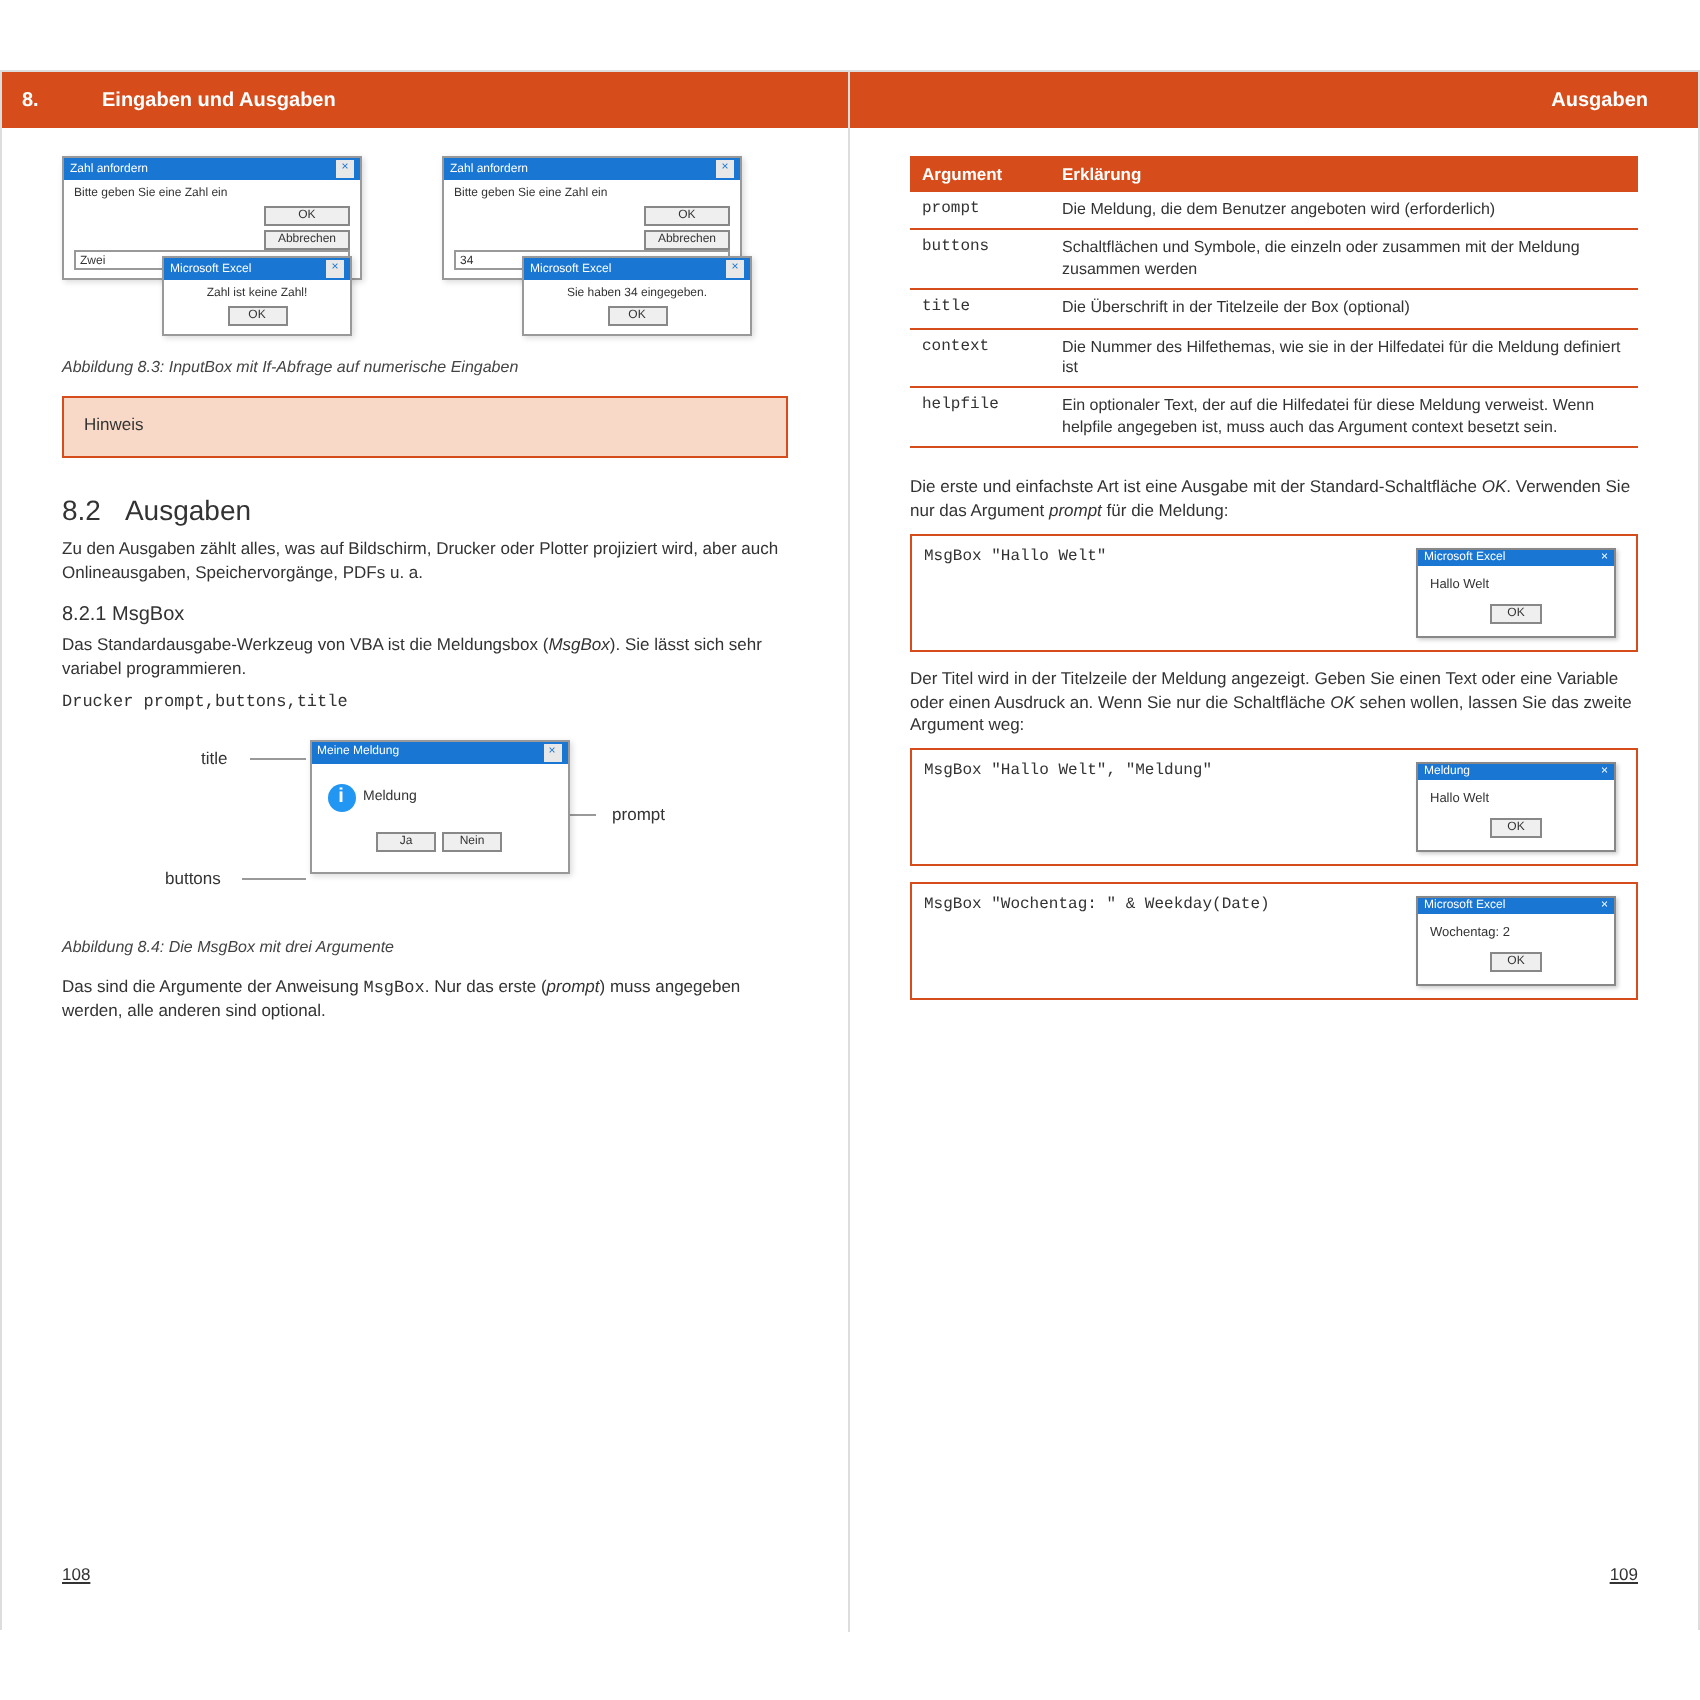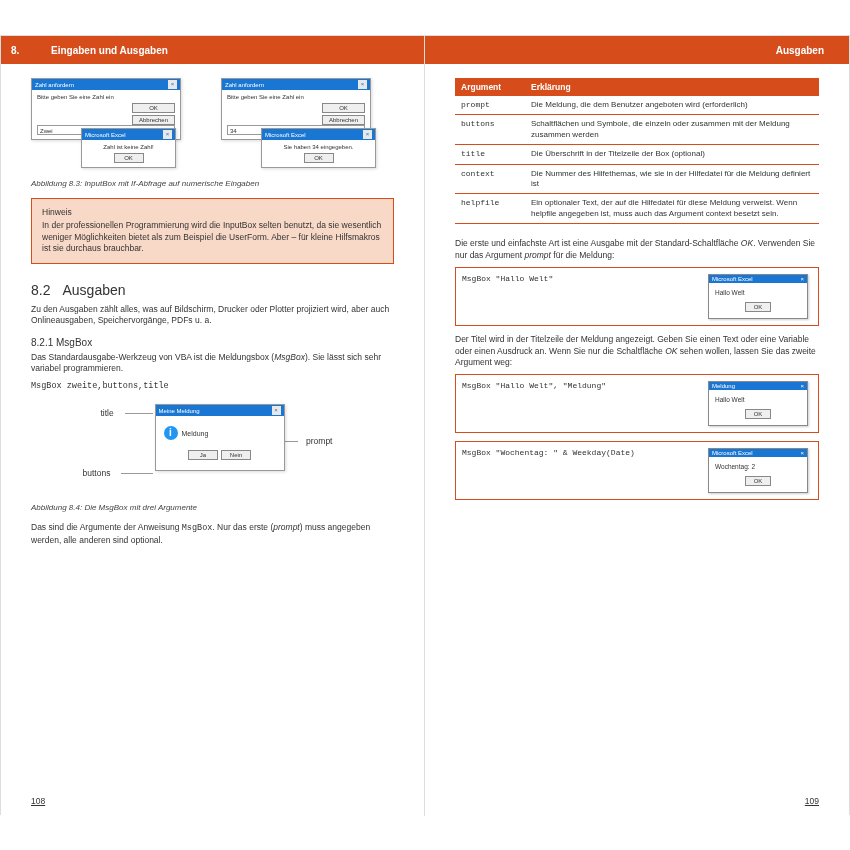--- a/index.html
+++ b/index.html
@@ -102,21 +102,21 @@
   h2 { font-size: 14px; font-weight: 400; color: #333; margin: 10px 0 6px; }
   h2 .num { margin-right: 12px; }
   h3 { font-size: 10px; font-weight: 400; margin: 10px 0 4px; }
   p { font-size: 8.5px; line-height: 1.35; margin-bottom: 6px; }
   .mono { font-family: "Courier New", monospace; font-size: 8.5px; }
 
   .msgbox-diagram { position: relative; width: 260px; height: 95px; margin: 10px auto 4px; }
   .lbl { position: absolute; font-size: 8.5px; color: #333; }
   .line { position: absolute; background: #999; }
 
-  .pagenum { position: absolute; bottom: 10px; font-size: 8.5px; text-decoration: underline; }
+  .pagenum { position: absolute; bottom: 24px; font-size: 8.5px; text-decoration: underline; }
   .pagenum.left { left: 30px; }
   .pagenum.right { right: 30px; }
 
   
   table.arg {
     width: 100%; border-collapse: collapse; font-size: 8px;
     margin-bottom: 14px;
   }
   table.arg th {
     background: #d64d1b; color: #fff; text-align: left;
@@ -243,30 +243,29 @@
                 </div>
             </div>
           </div>
         </div>
       </div>
 
       <div class="caption">Abbildung 8.3: InputBox mit If-Abfrage auf numerische Eingaben</div>
 
       <div class="hinweis">
         <div class="hw-title">Hinweis</div>
-        <div>In der professionellen Programmierung wird die InputBox selten benutzt, da sie wesentlich weniger Möglichkeiten bietet als zum Beispiel die UserForm. Aber – für kleine Hilfsmakros ist sie durchaus brauchbar.</div>
       </div>
 
       <h2><span class="num">8.2</span><span>Ausgaben</span></h2>
       <p>Zu den Ausgaben zählt alles, was auf Bildschirm, Drucker oder Plotter projiziert wird, aber auch Onlineausgaben, Speichervorgänge, PDFs u. a.</p>
 
       <h3>8.2.1  MsgBox</h3>
       <p><span>Das Standardausgabe-Werkzeug von VBA ist die Meldungsbox (</span><i>MsgBox</i><span>). Sie lässt sich sehr variabel programmieren.</span></p>
 
-      <p class="mono">MsgBox zweite,buttons,title</p>
+      <p class="mono">Drucker prompt,buttons,title</p>
 
       <div class="msgbox-diagram">
         <span class="lbl" style="top:6px;left:18px;">title</span>
         <div class="line" style="top:11px;left:42px;width:28px;height:1px;"></div>
         <span class="lbl" style="top:34px;right:10px;">prompt</span>
         <div class="line" style="top:39px;left:185px;width:30px;height:1px;"></div>
         <span class="lbl" style="top:66px;left:0;">buttons</span>
         <div class="line" style="top:71px;left:38px;width:32px;height:1px;"></div>
 
         <div class="win" style="top:2px;left:72px;width:130px;">

